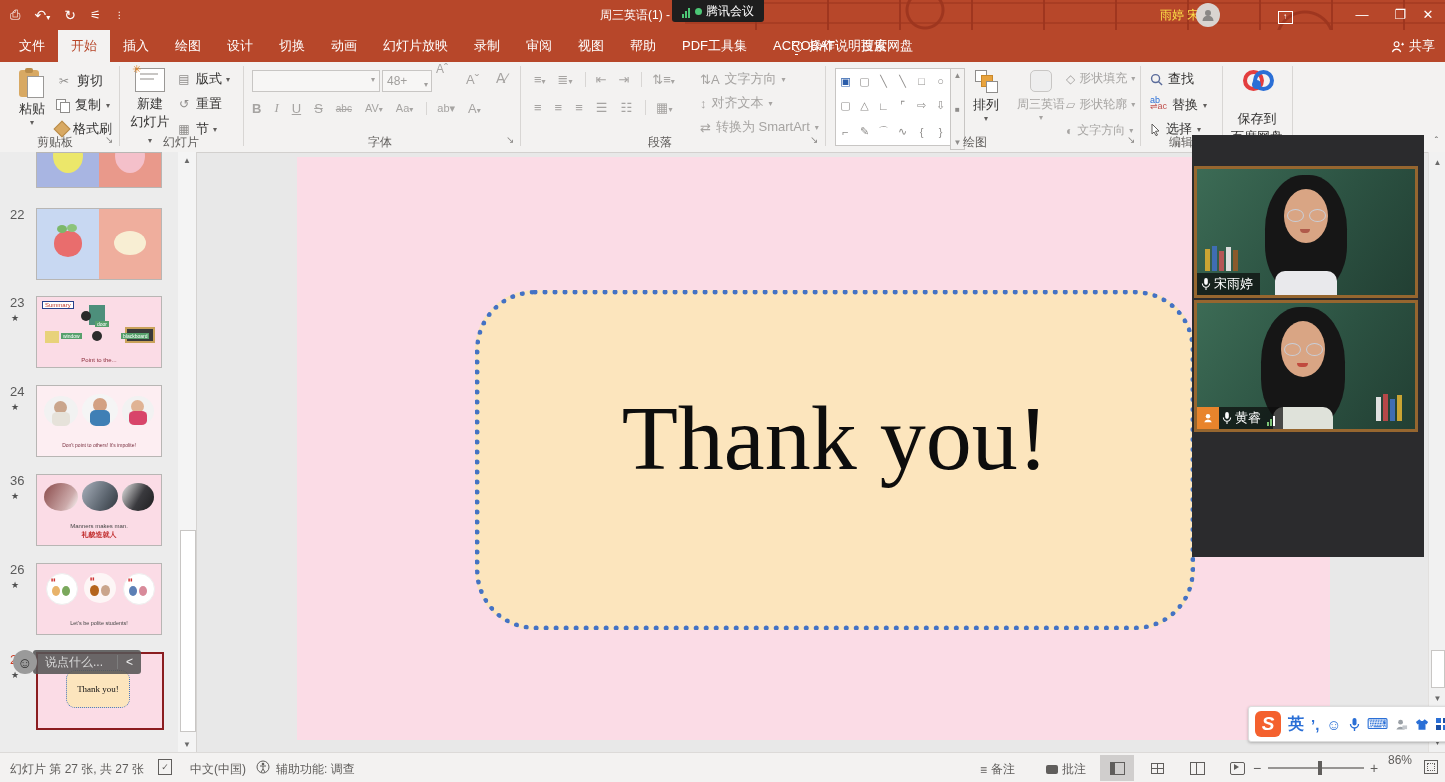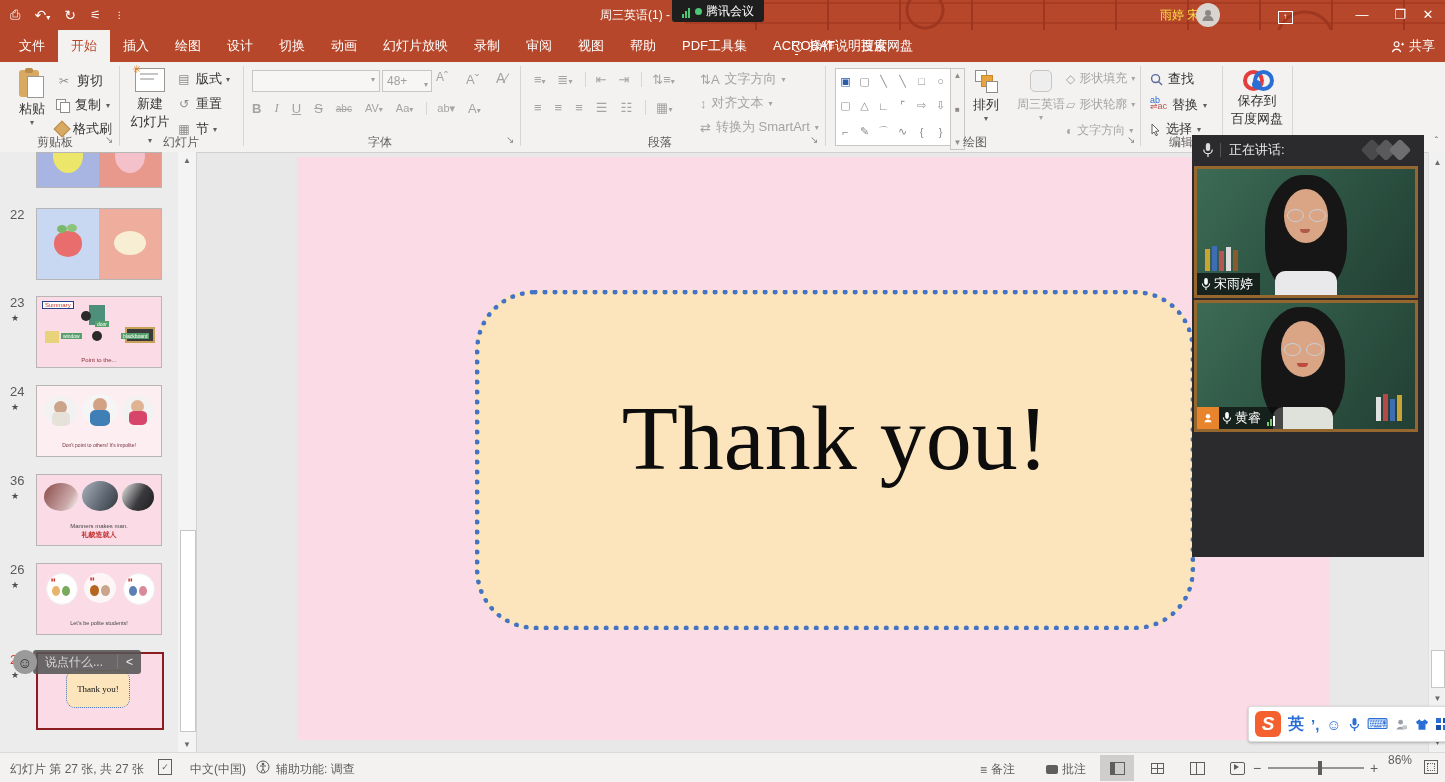--- a/index.html
+++ b/index.html
@@ -209,21 +209,21 @@
       <span class="small-ic">▦</span>
         <span class="rbtn-txt">节</span>
         <span style="font-size:8px;color:#605e5c">▾</span>
     </div>
     <div class="r glabel" style="left:146px;width:70px">幻灯片</div>
 
     <div class="r combo" style="left:252px;top:8px;width:126px">
         <span style="float:right;font-size:8px;color:#a19f9d;margin:4px 4px 0 0">▾</span>
       </div>
     <div class="r combo" style="left:382px;top:8px;width:44px;color:#a19f9d;line-height:20px;padding-left:4px;font-size:12px"><span>48+</span><span style="float:right;font-size:8px;margin:4px 3px 0 0">▾</span></div>
-    <div class="r dis" style="left:436px;top:8px;font-size:12px">Aˆ</div>
+    <div class="r dis" style="left:436px;top:0;font-size:12px">Aˆ</div>
     <div class="r dis" style="left:466px;top:10px;font-size:13px">Aˇ</div>
     <div class="r dis" style="left:496px;top:8px;font-size:14px">A∕</div>
     <div class="r flex dis" style="left:252px;top:38px;gap:13px;font-size:13px">
       <span style="font-weight:bold">B</span>
       <span style="font-style:italic;font-family:'Liberation Serif',serif">I</span>
       <span style="text-decoration:underline">U</span>
       <span style="text-decoration:line-through">S</span>
       <span style="text-decoration:line-through;font-size:10px">abc</span>
       <span style="font-size:11px"><span>AV</span><span style="font-size:8px">▾</span></span>
       <span style="font-size:11px"><span>Aa</span><span style="font-size:8px">▾</span></span>
@@ -343,21 +343,21 @@
         <span style="font-size:8px;color:#605e5c">▾</span>
     </div>
     <div class="r glabel" style="left:1146px;width:70px">编辑</div>
 
     <div class="r" style="left:1228px;top:6px;width:58px;text-align:center">
       <div style="position:relative;width:30px;height:24px;margin:0 auto">
         <span style="position:absolute;left:1px;top:2px;width:13px;height:13px;border:4px solid #e33e3e;border-radius:50%"></span>
         <span style="position:absolute;left:11px;top:2px;width:13px;height:13px;border:4px solid #2a6fd6;border-radius:50%"></span>
         <span style="position:absolute;left:10px;top:12px;width:9px;height:9px;background:#2a6fd6;border-radius:50%"></span>
       </div>
-      <div class="rbtn-txt" style="margin-top:0">保存到</div>
+      <div class="rbtn-txt" style="margin-top:18px">保存到</div>
       <div class="rbtn-txt">百度网盘</div>
     </div>
   </div>
 
   <div class="r thumbpanel"></div>
 
   <div class="r thumb" style="top:152px;height:34px">
     <div class="half" style="left:0;background:#a8b5e2">
       <span class="ovalph" style="left:16px;top:-14px;width:30px;height:34px;background:#ece76a"></span>
     </div>
@@ -460,32 +460,20 @@
     <span style="border-left:1px solid #7d7d7d;padding:0 8px;color:#eee">&lt;</span>
   </div>
 
   <div class="r slide">
     <div class="ty-rect">
       <div class="ty-text">Thank you!</div>
     </div>
   </div>
 
   <div class="r meet">
-    <div class="meet-head">
-      <svg style="margin:0 6px 0 10px" width="12" height="16" viewBox="0 0 11 15">
-          <rect x="3.5" y="1" width="4" height="7.5" rx="2" fill="#ddd"></rect>
-          <path d="M1.5 7a4 4 0 0 0 8 0" stroke="#ddd" stroke-width="1.2" fill="none"></path>
-          <path d="M5.5 11v3" stroke="#ddd" stroke-width="1.2"></path>
-        </svg>
-      <span style="width:1px;height:14px;background:#555;margin-right:8px"></span>
-      <span>正在讲话:</span>
-      <span class="diamond" style="right:44px;top:7px;background:#4a4a4c"></span>
-      <span class="diamond" style="right:30px;top:7px;background:#5a5a5c"></span>
-      <span class="diamond" style="right:16px;top:7px;background:#6e6e70"></span>
-    </div>
 
     <div class="tile" style="top:31px;height:132px">
       <div class="hair" style="left:68px;top:6px;width:82px;height:118px"></div>
       <div class="face" style="left:87px;top:20px;width:44px;height:54px"></div>
       <span class="gl" style="left:90px;top:40px"></span>
       <span class="gl" style="left:112px;top:40px"></span>
       <span style="position:absolute;left:103px;top:60px;width:10px;height:4px;background:#b05a4a;border-radius:0 0 6px 6px"></span>
       <div class="shirt" style="left:78px;top:102px;width:62px;height:26px"></div>
       <span class="bk" style="left:8px;height:22px;background:#caa433"></span>
       <span class="bk" style="left:15px;height:25px;background:#3f6db3"></span>

